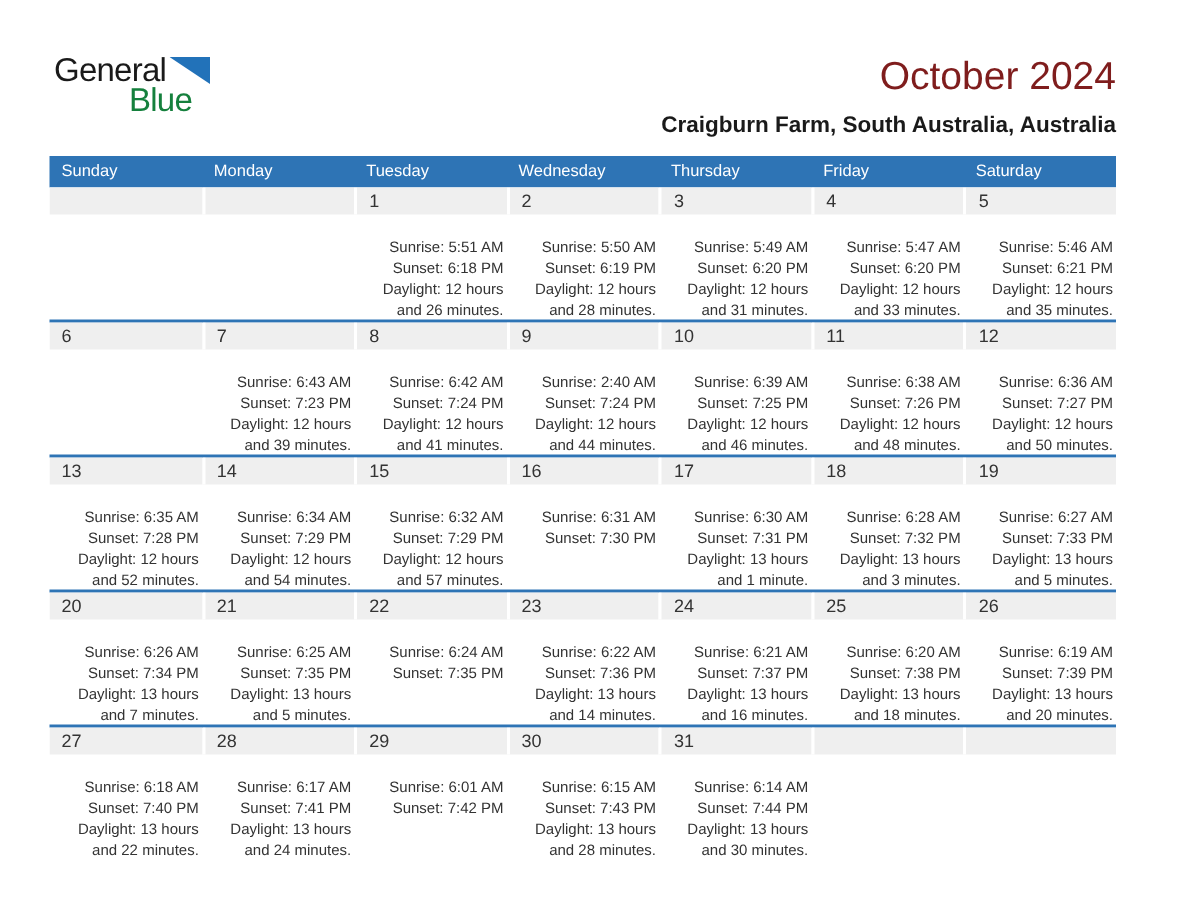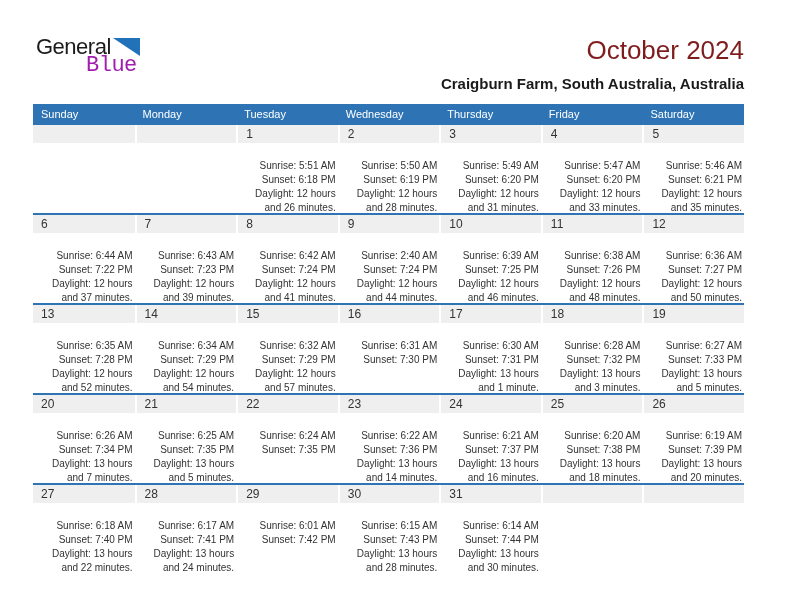--- a/index.html
+++ b/index.html
@@ -20,22 +20,22 @@
     align-items: flex-start;
     padding: 36px 34px 0 36px;
   }
   .logo { line-height: 1; }
   .logo-line1 { display: flex; align-items: flex-start; }
   .logo-general {
     font-size: 22px; font-weight: 500; color: #1a1a1a; letter-spacing: -0.5px;
   }
   .logo-tri { margin-left: 2px; margin-top: 2px; }
   .logo-blue {
-    font-size: 22px; font-weight: 500; color: #a21caf;
-    margin-left: 50px; margin-top: -4px; letter-spacing: -0.5px; font-family: Liberation Mono, monospace;
+    font-size: 22px; font-weight: 500; color: #15803d;
+    margin-left: 50px; margin-top: -4px; letter-spacing: -0.5px;
   }
   .titles { text-align: right; }
   .title { font-size: 26px; color: #7f1d1d; line-height: 1.15; }
   .subtitle { font-size: 15px; font-weight: 700; color: #1a1a1a; margin-top: 9px; }
 
   
   .calendar { margin: 12px 34px 0 33px; text-align: right; }
   .whead {
     display: grid; grid-template-columns: repeat(7, 1fr);
     background: #2e74b5; height: 21px;
@@ -150,25 +150,20 @@
               <div class="line">Sunset: 6:21 PM</div>
               <div class="line">Daylight: 12 hours and 35 minutes.</div>
             </div>
           </div>
         </div>
         <div class="week sep">
           <div class="day">
             <div class="num-band">
               <span class="num">6</span>
             </div>
-            <div class="day-body">
-              <div class="line">Sunrise: 6:44 AM</div>
-              <div class="line">Sunset: 7:22 PM</div>
-              <div class="line">Daylight: 12 hours and 37 minutes.</div>
-            </div>
           </div>
           <div class="day">
             <div class="num-band">
               <span class="num">7</span>
             </div>
             <div class="day-body">
               <div class="line">Sunrise: 6:43 AM</div>
               <div class="line">Sunset: 7:23 PM</div>
               <div class="line">Daylight: 12 hours and 39 minutes.</div>
             </div>

